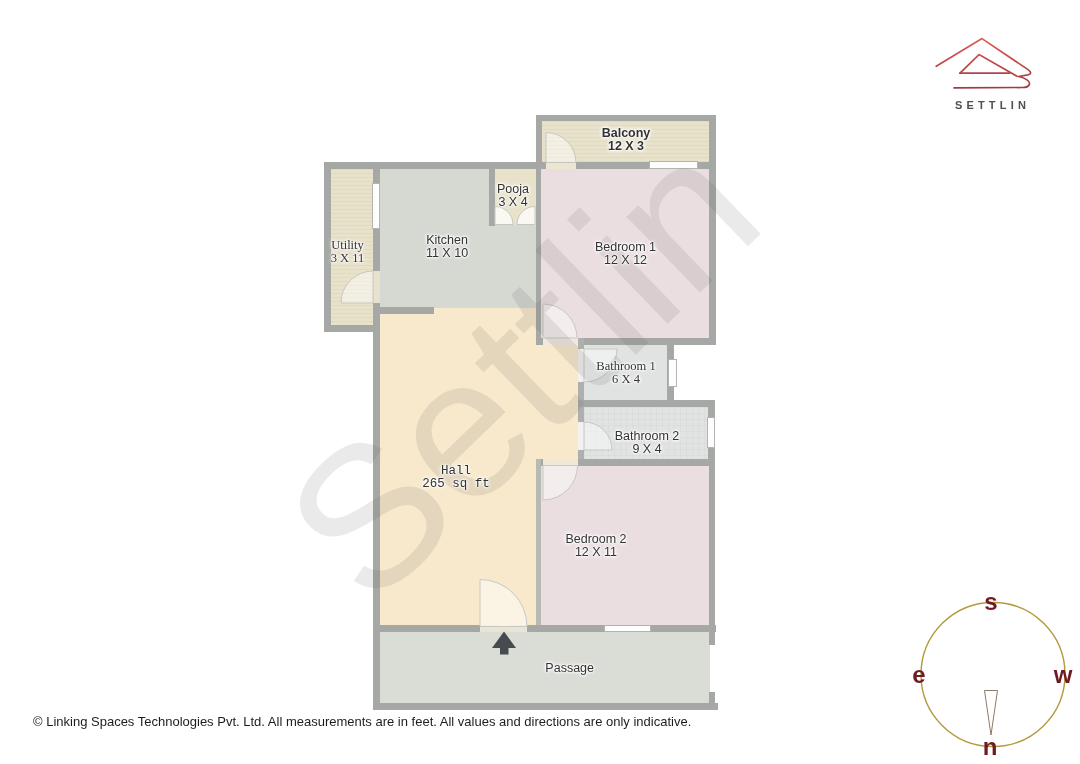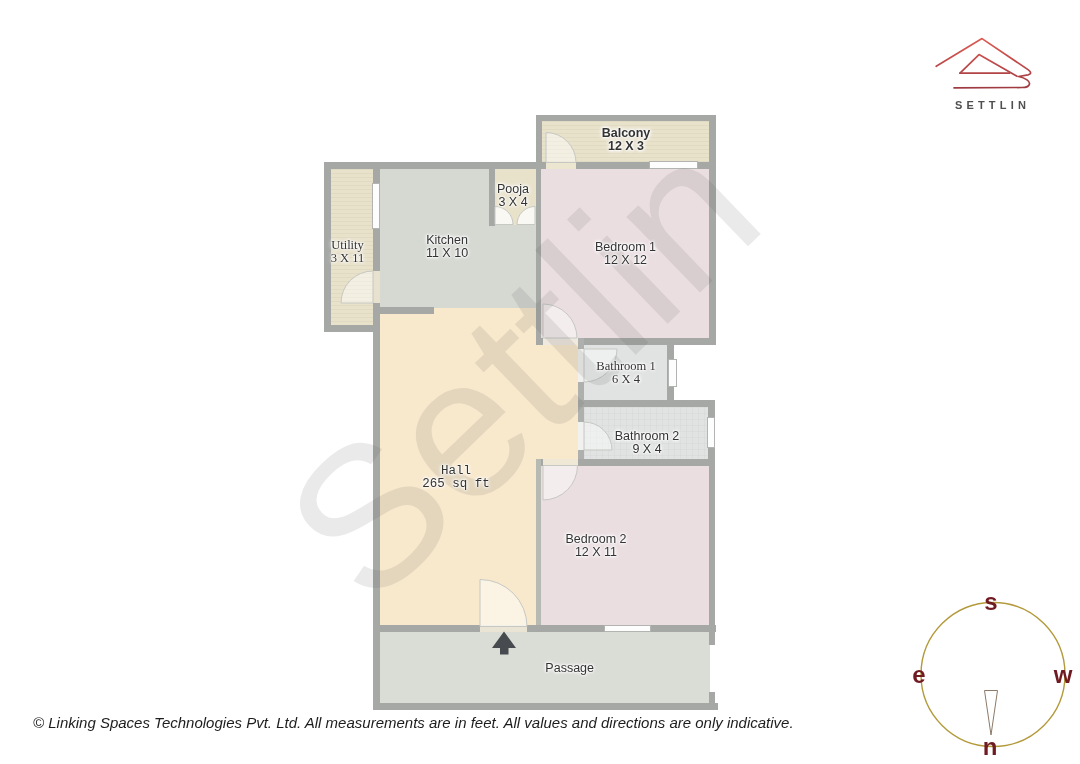--- a/index.html
+++ b/index.html
@@ -175,15 +175,15 @@
   <circle cx="82" cy="82.5" r="72" fill="none" stroke="#b39a3c" stroke-width="1.4"></circle>
   <polygon points="73.5,98.5 86.5,98.5 80,143" fill="#ffffff" stroke="#8d7a68" stroke-width="1"></polygon>
   <g font-family="Liberation Sans, sans-serif" font-size="24" font-weight="bold" fill="#701b22" text-anchor="middle">
     <text x="80" y="18">s</text>
     <text x="8" y="91">e</text>
     <text x="152" y="91">w</text>
     <text x="79" y="163">n</text>
   </g>
 </svg>
 
-<div class="f" style="left:33px;top:714px;font-size:15px;color:#1d1d1d;font-style:italic;">© Linking Spaces Technologies Pvt. Ltd. All measurements are in feet. All values and directions are only indicative.</div>
+<div class="f" style="left:33px;top:714px;font-size:13px;color:#1d1d1d;">© Linking Spaces Technologies Pvt. Ltd. All measurements are in feet. All values and directions are only indicative.</div>
 
 </div>
 
 </body></html>

